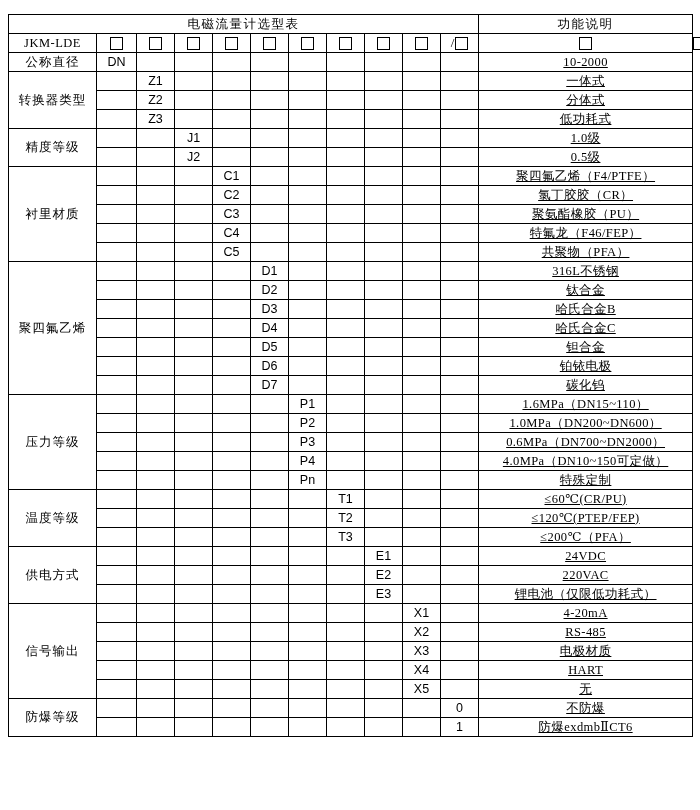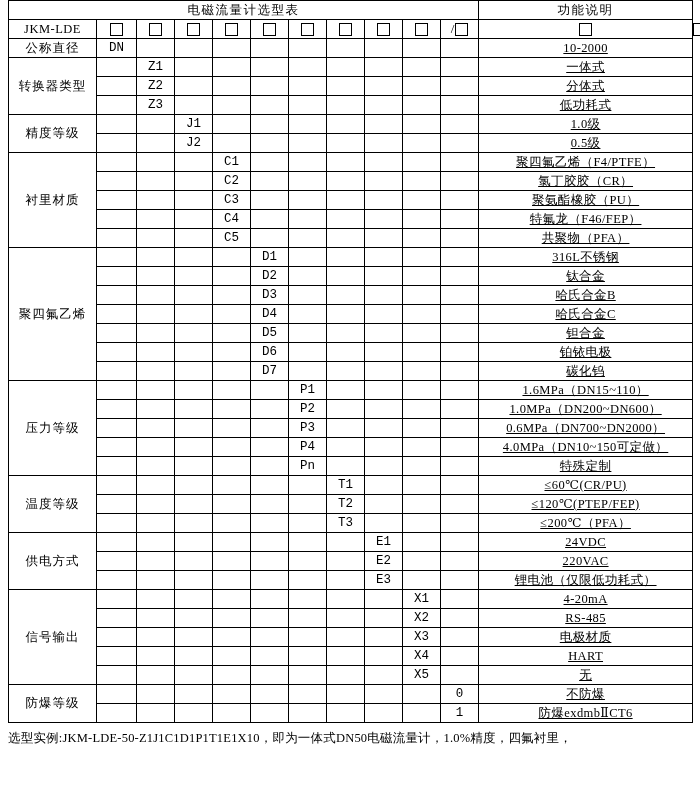--- a/index.html
+++ b/index.html
@@ -11,21 +11,21 @@
     width: 700px;
     height: 810px;
     font-family: "Liberation Serif", "DejaVu Serif", serif;
     color: #000;
   }
   #sheet {
     width: 700px;
     height: 762px;
     position: relative;
     box-sizing: border-box;
-    padding: 0 8px 4px 8px;
+    padding: 14px 8px 4px 8px;
   }
   table.main {
     border-collapse: collapse;
     width: 684px;
     table-layout: fixed;
   }
   table.main td, table.main th {
     border: 1px solid #000;
     padding: 0;
     text-align: center;
@@ -44,21 +44,21 @@
     letter-spacing: 1.5px;
     height: 26px;
   }
   td.desc {
     font-size: 13px;
     letter-spacing: 0.4px;
     text-decoration: underline;
   }
   td.code {
     font-size: 12.5px;
-    font-family: Liberation Mono, monospace;
+    font-family: Liberation Sans, sans-serif;
   }
   .boxrow td {
     height: 24px;
     margin-left: 48px;
   }
   .sq {
     display: inline-block;
     width: 11px;
     height: 11px;
     border: 1px solid #000;
@@ -604,16 +604,15 @@
           <td></td>
           <td></td>
           <td></td>
           <td class="code">1</td>
           <td class="desc">防爆exdmbⅡCT6</td>
         </tr>
       </tbody>
   </table>
 
   <div class="notes">
-    <div>选型实例:JKM-LDE-50-Z1J1C1D1P1T1E1X10，即为一体式DN50电磁流量计，1.0%精度，四氟衬里，</div>
   </div>
 
 </div>
 
 </body></html>

